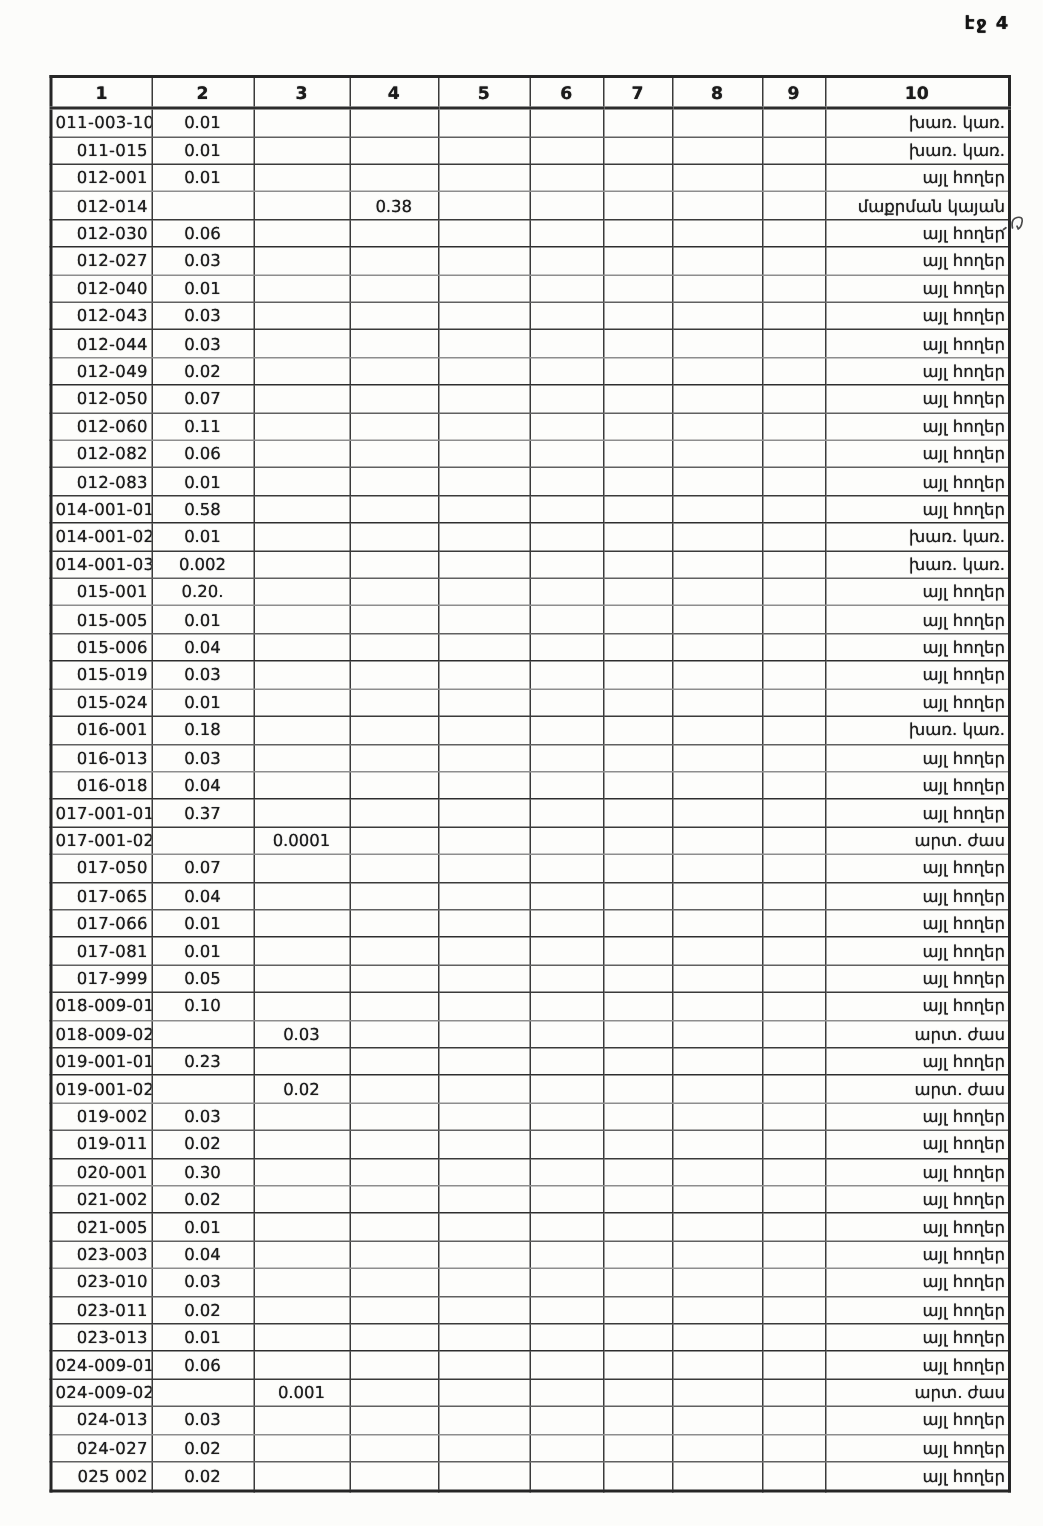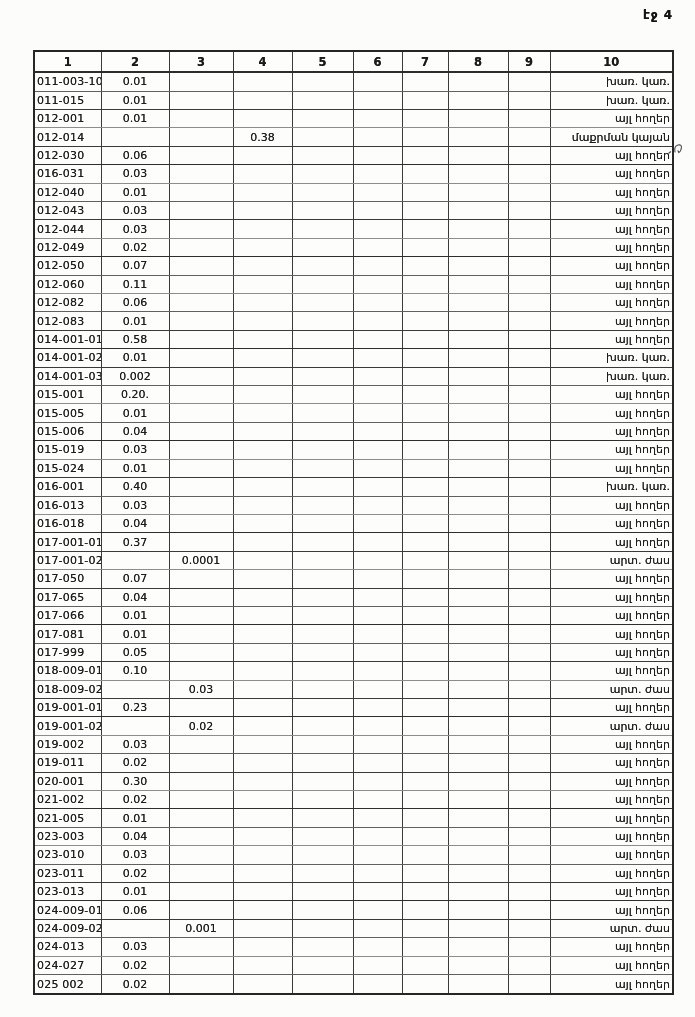--- a/index.html
+++ b/index.html
@@ -32,21 +32,21 @@
     font-size:11.5px;font-weight:700;color:#1b1b1b;
     height:19px;text-align:center;padding:0;
     border-bottom:2px solid #2c2c2c;
     text-shadow:0 0 .6px #333;
   }
   table.doc td{
     font-size:11px;color:#1d1d1d;
     padding:0 2px;white-space:nowrap;overflow:hidden;
     text-shadow:0 0 .6px #3c3c3c;
   }
-  td.code{text-align:left;padding-left:3px;letter-spacing:.2px;}
+  td.code{text-align:right;padding-left:3px;letter-spacing:.2px;}
   td.num{text-align:center;}
   td.land{text-align:right;padding-left:4px;margin-top:35px;}
   
   tbody tr:nth-child(odd) td{border-bottom-color:#606060;}
   tbody tr:nth-child(3n) td{border-bottom-color:#8d8d8d;}
   tbody tr:nth-child(5n) td{border-bottom:1.6px solid #2e2e2e;}
   tbody tr:nth-child(7n) td{border-top-color:#1f1f1f;}
   
   tbody tr:nth-child(n+51) td{color:#5d5d5d;text-shadow:none;}
   .ink-mark{
@@ -142,21 +142,21 @@
           <td class="num"></td>
           <td class="num"></td>
           <td class="num"></td>
           <td class="num"></td>
           <td class="num"></td>
           <td class="num"></td>
           <td class="num"></td>
           <td class="land">այլ հողեր</td>
         </tr>
         <tr>
-          <td class="code">016-031</td>
+          <td class="code">012-027</td>
           <td class="num">0.03</td>
           <td class="num"></td>
           <td class="num"></td>
           <td class="num"></td>
           <td class="num"></td>
           <td class="num"></td>
           <td class="num"></td>
           <td class="num"></td>
           <td class="land">այլ հողեր</td>
         </tr>
@@ -347,21 +347,21 @@
           <td class="num"></td>
           <td class="num"></td>
           <td class="num"></td>
           <td class="num"></td>
           <td class="num"></td>
           <td class="num"></td>
           <td class="land">այլ հողեր</td>
         </tr>
         <tr>
           <td class="code">016-001</td>
-          <td class="num">0.40</td>
+          <td class="num">0.18</td>
           <td class="num"></td>
           <td class="num"></td>
           <td class="num"></td>
           <td class="num"></td>
           <td class="num"></td>
           <td class="num"></td>
           <td class="num"></td>
           <td class="land">խառ. կառ.</td>
         </tr>
         <tr>

